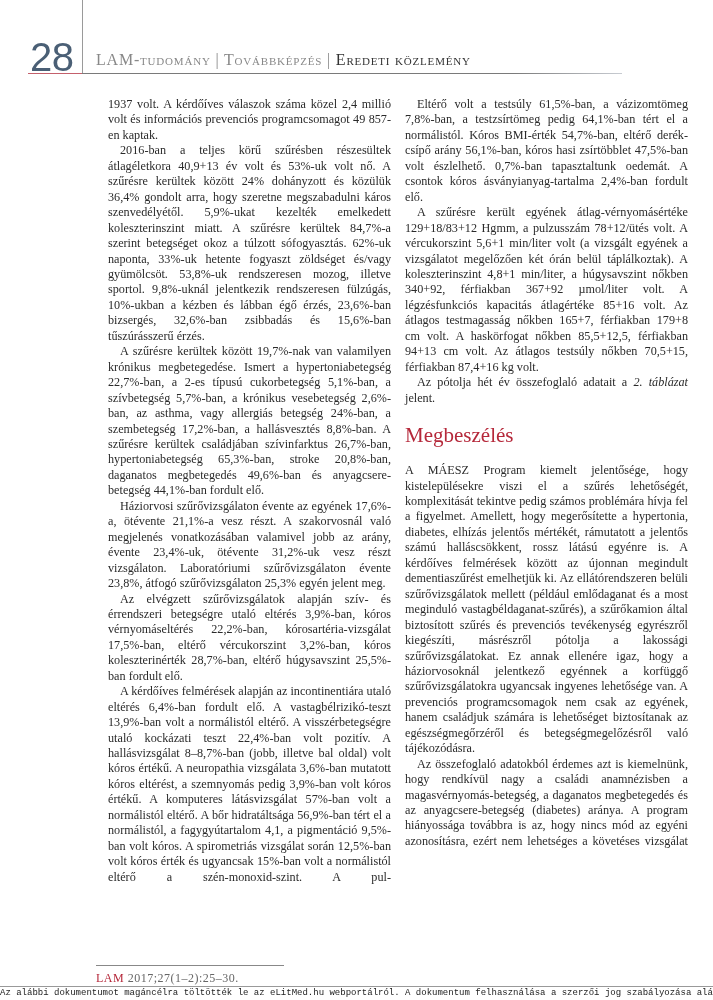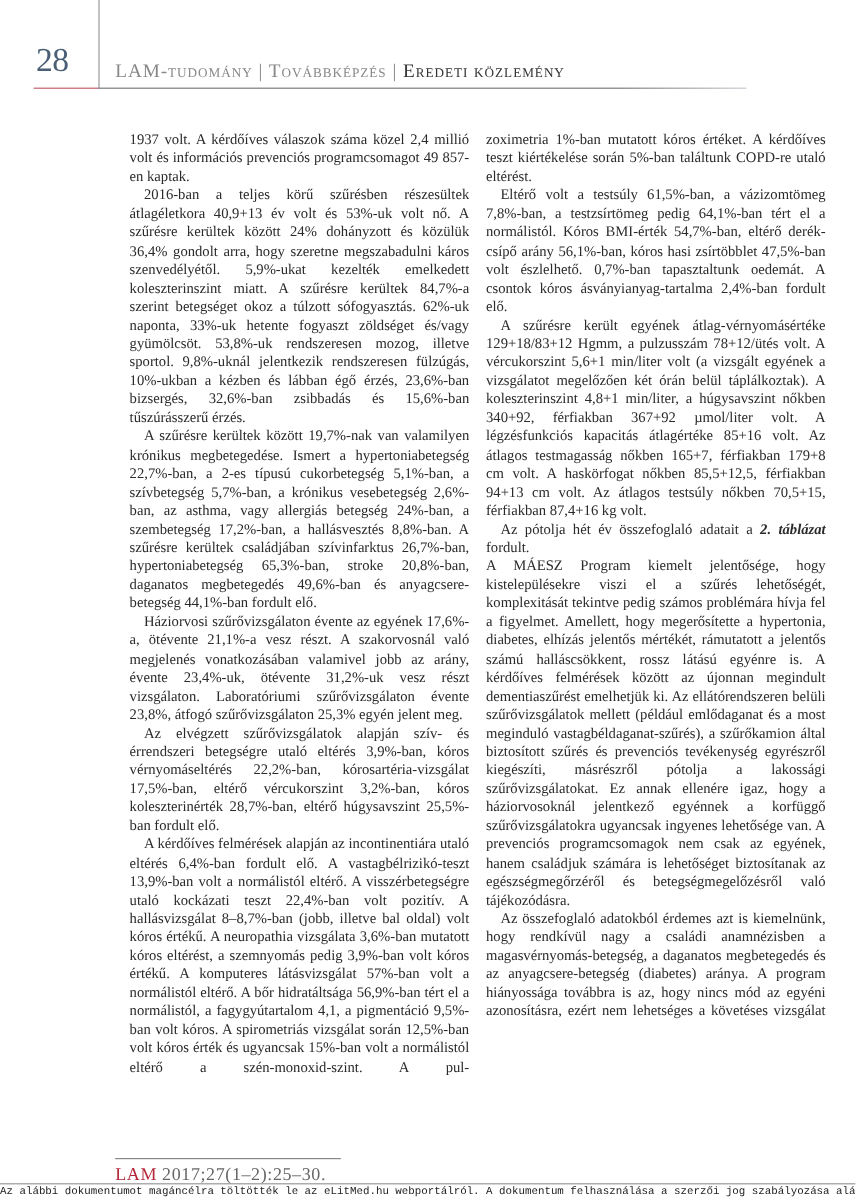--- a/index.html
+++ b/index.html
@@ -1,35 +1,35 @@
 <!DOCTYPE html>
 <html><head>
   <meta charset="utf-8">
   <style>
     html, body { margin: 0; padding: 0; background: #ffffff; }
     body { width: 713px; height: 1000px; position: relative; overflow: hidden; font-family: "Liberation Serif", "DejaVu Serif", serif; color: #2a2a2a; }
     .vline { position: absolute; left: 82px; top: 0; width: 1px; height: 74px; background: #9a9a9a; }
-    .page-num { position: absolute; left: 30px; top: 35px; font-size: 28px; color: #4a5f75; font-family: Liberation Serif, serif; letter-spacing: -0.5px; }
+    .page-num { position: absolute; left: 30px; top: 35px; font-size: 40px; color: #4a5f75; font-family: Liberation Sans, sans-serif; letter-spacing: -0.5px; }
     .running-head { position: absolute; left: 96px; top: 51px; font-size: 16px; color: #888; letter-spacing: 0.8px; font-family: "Liberation Serif", serif; font-variant: small-caps; white-space: nowrap; }
     .running-head .cur { color: #333; }
     .rule-red { position: absolute; left: 28px; top: 73px; width: 54px; height: 1px; background: #c4606c; }
     .rule-grey { position: absolute; left: 82px; top: 73px; width: 540px; height: 1px; background: linear-gradient(to right, #7a7a7a 0%, #7a7a7a 80%, #c8ccd2 100%); }
-    .col { position: absolute; top: 109px; font-size: 12.2px; line-height: 15.45px; text-align: justify; hyphens: manual; }
+    .col { position: absolute; top: 97px; font-size: 12.2px; line-height: 15.45px; text-align: justify; hyphens: manual; }
     .col-left { left: 108px; width: 283px; }
     .col-right { left: 405px; width: 283px; }
     .col p { margin: 0; text-indent: 12px; }
     .col p.noindent { text-indent: 0; }
     .col p.last-left { text-align-last: justify; }
     h2.section { margin: 17px 0 16px 0; font-size: 21px; font-weight: normal; color: #b5283a; font-family: "Liberation Serif", serif; line-height: 24px; }
     .foot-rule { position: absolute; left: 96px; top: 965px; width: 188px; height: 1px; background: #888; }
-    .foot-cite { position: absolute; left: 96px; top: 971px; font-size: 15px; color: #666; font-family: "Liberation Serif", serif; letter-spacing: 0.5px; }
+    .foot-cite { position: absolute; left: 96px; top: 971px; font-size: 12px; color: #666; font-family: "Liberation Serif", serif; letter-spacing: 0.5px; }
     .foot-cite .lam { color: #b5283a; }
     .banner-rule { position: absolute; left: 0; top: 986px; width: 713px; height: 1px; background: #999; }
     .banner { position: absolute; left: 0; top: 988px; width: 586px; text-align: center; font-size: 9px; color: #222; font-family: Liberation Mono, monospace; white-space: nowrap; }
-    em { font-style: italic; font-weight: bold; }
+    em { font-style: italic; }
   </style>
 </head>
 <body>
 
 <div class="vline"></div>
 <div class="page-num">28</div>
 <div class="running-head">
   <span>LAM-tudomány</span><span> | </span><span>Továbbképzés</span><span> | </span><span class="cur">Eredeti közlemény</span>
 </div>
 <div class="rule-red"></div>
@@ -38,24 +38,24 @@
 <div class="col col-left">
   <p class="noindent">1937 volt. A kérdőíves válaszok száma közel 2,4 millió volt és információs prevenciós programcsomagot 49 857-en kaptak.</p>
   <p>2016-ban a teljes körű szűrésben részesültek átlagéletkora 40,9+13 év volt és 53%-uk volt nő. A szűrésre kerültek között 24% dohányzott és közülük 36,4% gondolt arra, hogy szeretne megszabadulni káros szenvedélyétől. 5,9%-ukat kezelték emelkedett koleszterinszint miatt. A szűrésre kerültek 84,7%-a szerint betegséget okoz a túlzott sófogyasztás. 62%-uk naponta, 33%-uk hetente fogyaszt zöldséget és/vagy gyümölcsöt. 53,8%-uk rendszeresen mozog, illetve sportol. 9,8%-uknál jelentkezik rendszeresen fülzúgás, 10%-ukban a kézben és lábban égő érzés, 23,6%-ban bizsergés, 32,6%-ban zsibbadás és 15,6%-ban tűszúrásszerű érzés.</p>
   <p>A szűrésre kerültek között 19,7%-nak van valamilyen krónikus megbetegedése. Ismert a hypertoniabetegség 22,7%-ban, a 2-es típusú cukorbetegség 5,1%-ban, a szívbetegség 5,7%-ban, a krónikus vesebetegség 2,6%-ban, az asthma, vagy allergiás betegség 24%-ban, a szembetegség 17,2%-ban, a hallásvesztés 8,8%-ban. A szűrésre kerültek családjában szívinfarktus 26,7%-ban, hypertoniabetegség 65,3%-ban, stroke 20,8%-ban, daganatos megbetegedés 49,6%-ban és anyagcsere-betegség 44,1%-ban fordult elő.</p>
   <p>Háziorvosi szűrővizsgálaton évente az egyének 17,6%-a, ötévente 21,1%-a vesz részt. A szakorvosnál való megjelenés vonatkozásában valamivel jobb az arány, évente 23,4%-uk, ötévente 31,2%-uk vesz részt vizsgálaton. Laboratóriumi szűrővizsgálaton évente 23,8%, átfogó szűrővizsgálaton 25,3% egyén jelent meg.</p>
   <p>Az elvégzett szűrővizsgálatok alapján szív- és érrendszeri betegségre utaló eltérés 3,9%-ban, kóros vérnyomáseltérés 22,2%-ban, kórosartéria-vizsgálat 17,5%-ban, eltérő vércukorszint 3,2%-ban, kóros koleszterinérték 28,7%-ban, eltérő húgysavszint 25,5%-ban fordult elő.</p>
   <p class="last-left">A kérdőíves felmérések alapján az incontinentiára utaló eltérés 6,4%-ban fordult elő. A vastagbélrizikó-teszt 13,9%-ban volt a normálistól eltérő. A visszérbetegségre utaló kockázati teszt 22,4%-ban volt pozitív. A hallásvizsgálat 8–8,7%-ban (jobb, illetve bal oldal) volt kóros értékű. A neuropathia vizsgálata 3,6%-ban mutatott kóros eltérést, a szemnyomás pedig 3,9%-ban volt kóros értékű. A komputeres látásvizsgálat 57%-ban volt a normálistól eltérő. A bőr hidratáltsága 56,9%-ban tért el a normálistól, a fagygyútartalom 4,1, a pigmentáció 9,5%-ban volt kóros. A spirometriás vizsgálat során 12,5%-ban volt kóros érték és ugyancsak 15%-ban volt a normálistól eltérő a szén-monoxid-szint. A pul-</p>
 </div>
 
 <div class="col col-right">
-  <p class="noindent">zoximetria 1%-ban mutatott kóros értéket. A kérdőíves teszt kiértékelése során 5%-ban találtunk COPD-re utaló eltérést.</p>
   <p>Eltérő volt a testsúly 61,5%-ban, a vázizomtömeg 7,8%-ban, a testzsírtömeg pedig 64,1%-ban tért el a normálistól. Kóros BMI-érték 54,7%-ban, eltérő derék-csípő arány 56,1%-ban, kóros hasi zsírtöbblet 47,5%-ban volt észlelhető. 0,7%-ban tapasztaltunk oedemát. A csontok kóros ásványianyag-tartalma 2,4%-ban fordult elő.</p>
   <p>A szűrésre került egyének átlag-vérnyomásértéke 129+18/83+12 Hgmm, a pulzusszám 78+12/ütés volt. A vércukorszint 5,6+1 min/liter volt (a vizsgált egyének a vizsgálatot megelőzően két órán belül táplálkoztak). A koleszterinszint 4,8+1 min/liter, a húgysavszint nőkben 340+92, férfiakban 367+92 µmol/liter volt. A légzésfunkciós kapacitás átlagértéke 85+16 volt. Az átlagos testmagasság nőkben 165+7, férfiakban 179+8 cm volt. A haskörfogat nőkben 85,5+12,5, férfiakban 94+13 cm volt. Az átlagos testsúly nőkben 70,5+15, férfiakban 87,4+16 kg volt.</p>
-  <p><span>Az pótolja hét év összefoglaló adatait a </span><em>2. táblázat</em><span> fordult.</span></p>
+  <p><span>Az pótolja hét év összefoglaló adatait a </span><em>2. táblázat</em><span> jelent.</span></p>
+  <h2 class="section">Megbeszélés</h2>
   <p class="noindent">A MÁESZ Program kiemelt jelentősége, hogy kistelepülésekre viszi el a szűrés lehetőségét, komplexitását tekintve pedig számos problémára hívja fel a figyelmet. Amellett, hogy megerősítette a hypertonia, diabetes, elhízás jelentős mértékét, rámutatott a jelentős számú halláscsökkent, rossz látású egyénre is. A kérdőíves felmérések között az újonnan megindult dementiaszűrést emelhetjük ki. Az ellátórendszeren belüli szűrővizsgálatok mellett (például emlődaganat és a most meginduló vastagbéldaganat-szűrés), a szűrőkamion által biztosított szűrés és prevenciós tevékenység egyrészről kiegészíti, másrészről pótolja a lakossági szűrővizsgálatokat. Ez annak ellenére igaz, hogy a háziorvosoknál jelentkező egyénnek a korfüggő szűrővizsgálatokra ugyancsak ingyenes lehetősége van. A prevenciós programcsomagok nem csak az egyének, hanem családjuk számára is lehetőséget biztosítanak az egészségmegőrzéről és betegségmegelőzésről való tájékozódásra.</p>
   <p class="last-left">Az összefoglaló adatokból érdemes azt is kiemelnünk, hogy rendkívül nagy a családi anamnézisben a magasvérnyomás-betegség, a daganatos megbetegedés és az anyagcsere-betegség (diabetes) aránya. A program hiányossága továbbra is az, hogy nincs mód az egyéni azonosításra, ezért nem lehetséges a követéses vizsgálat</p>
 </div>
 
 <div class="foot-rule"></div>
 <div class="foot-cite"><span class="lam">LAM</span><span> 2017;27(1–2):25–30.</span></div>
 
 <div class="banner-rule"></div>
 <div class="banner">Az alábbi dokumentumot magáncélra töltötték le az eLitMed.hu webportálról. A dokumentum felhasználása a szerzői jog szabályozása alá esik.</div>
 

